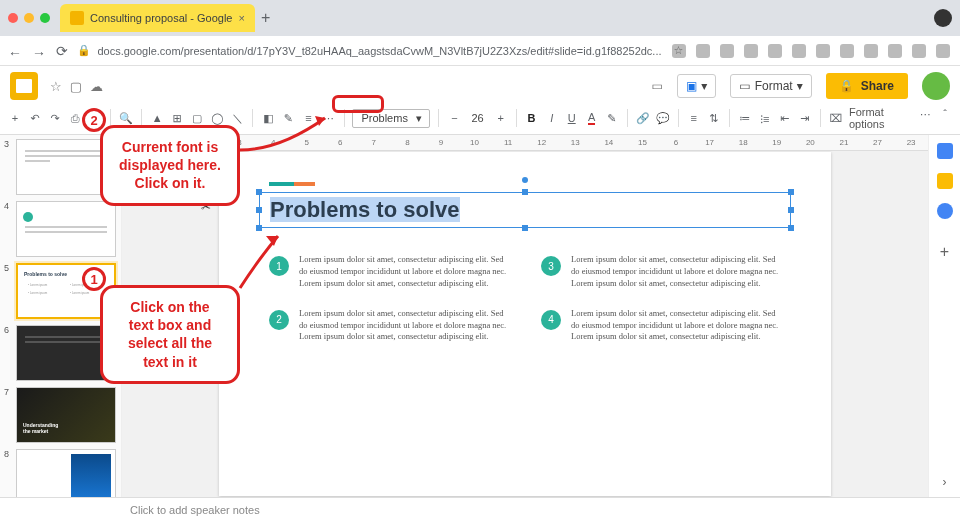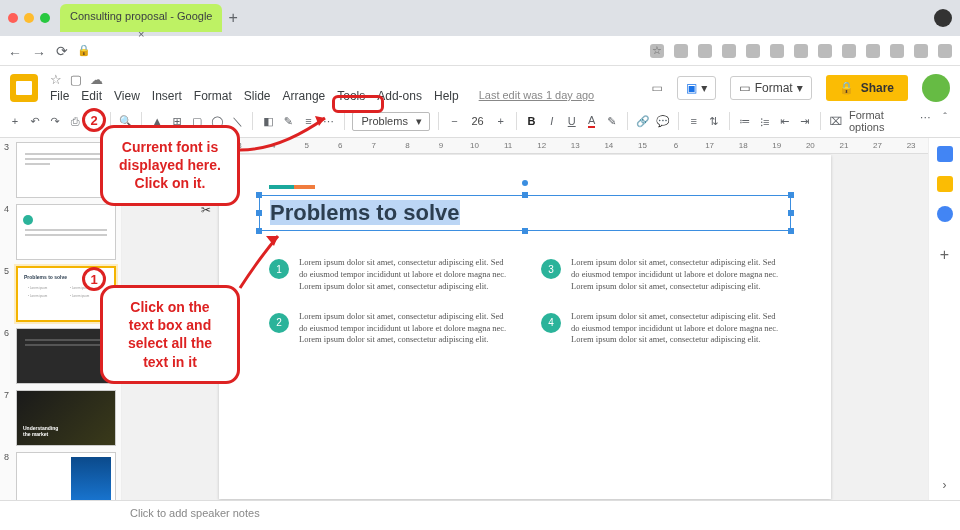--- a/index.html
+++ b/index.html
@@ -3,21 +3,21 @@
 <meta charset="utf-8">
 <style>
 * { margin: 0; padding: 0; box-sizing: border-box; }
 body { font-family: Arial, sans-serif; font-size: 12px; color: #333; background: #fff; width: 960px; height: 530px; overflow: hidden; position: relative; }
 
 
 .browser-top { height: 36px; background: #dee1e6; display: flex; align-items: center; padding: 0 8px; }
 .traffic-lights { display: flex; gap: 6px; margin-right: 10px; }
 .tl { width: 10px; height: 10px; border-radius: 50%; }
 .tl.red { background: #ff5f57; } .tl.yellow { background: #febc2e; } .tl.green { background: #28c840; }
-.tab { background: #bef264; height: 28px; display: flex; align-items: center; padding: 0 10px; border-radius: 6px 6px 0 0; gap: 6px; font-size: 11px; color: #3c4043; flex-direction: column; }
+.tab { background: #fde047; height: 28px; display: flex; align-items: center; padding: 0 10px; border-radius: 6px 6px 0 0; gap: 6px; font-size: 11px; color: #3c4043; }
 .tab-favicon { width: 14px; height: 14px; background: #f4b400; border-radius: 2px; }
 .tab-close { color: #5f6368; }
 .new-tab { margin-left: 6px; color: #5f6368; font-size: 16px; }
 .ext-spot { margin-left: auto; width: 18px; height: 18px; background: #333; border-radius: 50%; }
 
 .addr-bar { height: 30px; background: #fff; display: flex; align-items: center; padding: 0 8px; gap: 10px; border-bottom: 1px solid #e0e0e0; }
 .nav-btn { color: #5f6368; font-size: 14px; cursor: pointer; }
 .url-box { flex: 0 0 auto; display: flex; align-items: center; gap: 6px; font-size: 11px; color: #5f6368; }
 .url-box .lock { font-size: 11px; }
 .ext-icons { margin-left: auto; display: flex; gap: 10px; align-items: center; }
@@ -108,20 +108,21 @@
   <div class="new-tab">+</div>
   <div class="ext-spot"></div>
 </div>
 
 <div class="addr-bar">
   <span class="nav-btn">←</span>
   <span class="nav-btn">→</span>
   <span class="nav-btn">⟳</span>
   <div class="url-box">
     <span class="lock">🔒</span>
+    <span>docs.google.com/presentation/d/17pY3V_t82uHAAq_aagstsdaCvwM_N3VltB7jU2Z3Xzs/edit#slide=id.g1f88252dc...</span>
   </div>
   <div class="ext-icons">
     <span>☆</span>
       <span></span>
       <span></span>
       <span></span>
       <span></span>
       <span></span>
       <span></span>
       <span></span>
@@ -135,33 +136,20 @@
 
 <div class="doc-header">
   <div class="slides-logo"></div>
   <div class="doc-meta">
     <div class="doc-title-row">
       <div class="title-icons">
         <span>☆</span>
         <span>▢</span>
         <span>☁</span>
       </div>
-    </div>
-    <div class="menus">
-      <span>File</span>
-      <span>Edit</span>
-      <span>View</span>
-      <span>Insert</span>
-      <span>Format</span>
-      <span>Slide</span>
-      <span>Arrange</span>
-      <span>Tools</span>
-      <span>Add-ons</span>
-      <span>Help</span>
-      <span class="last-edit">Last edit was 1 day ago</span>
     </div>
   </div>
   <div class="header-right">
     <span style="color:#666">▭</span>
     <div class="hdr-btn">
         <span style="color:#1a73e8">▣</span>
         <span>▾</span>
       </div>
     <div class="hdr-btn">▭ <span>Format</span> ▾</div>
     <div class="share-btn">🔒 <span>Share</span></div>

